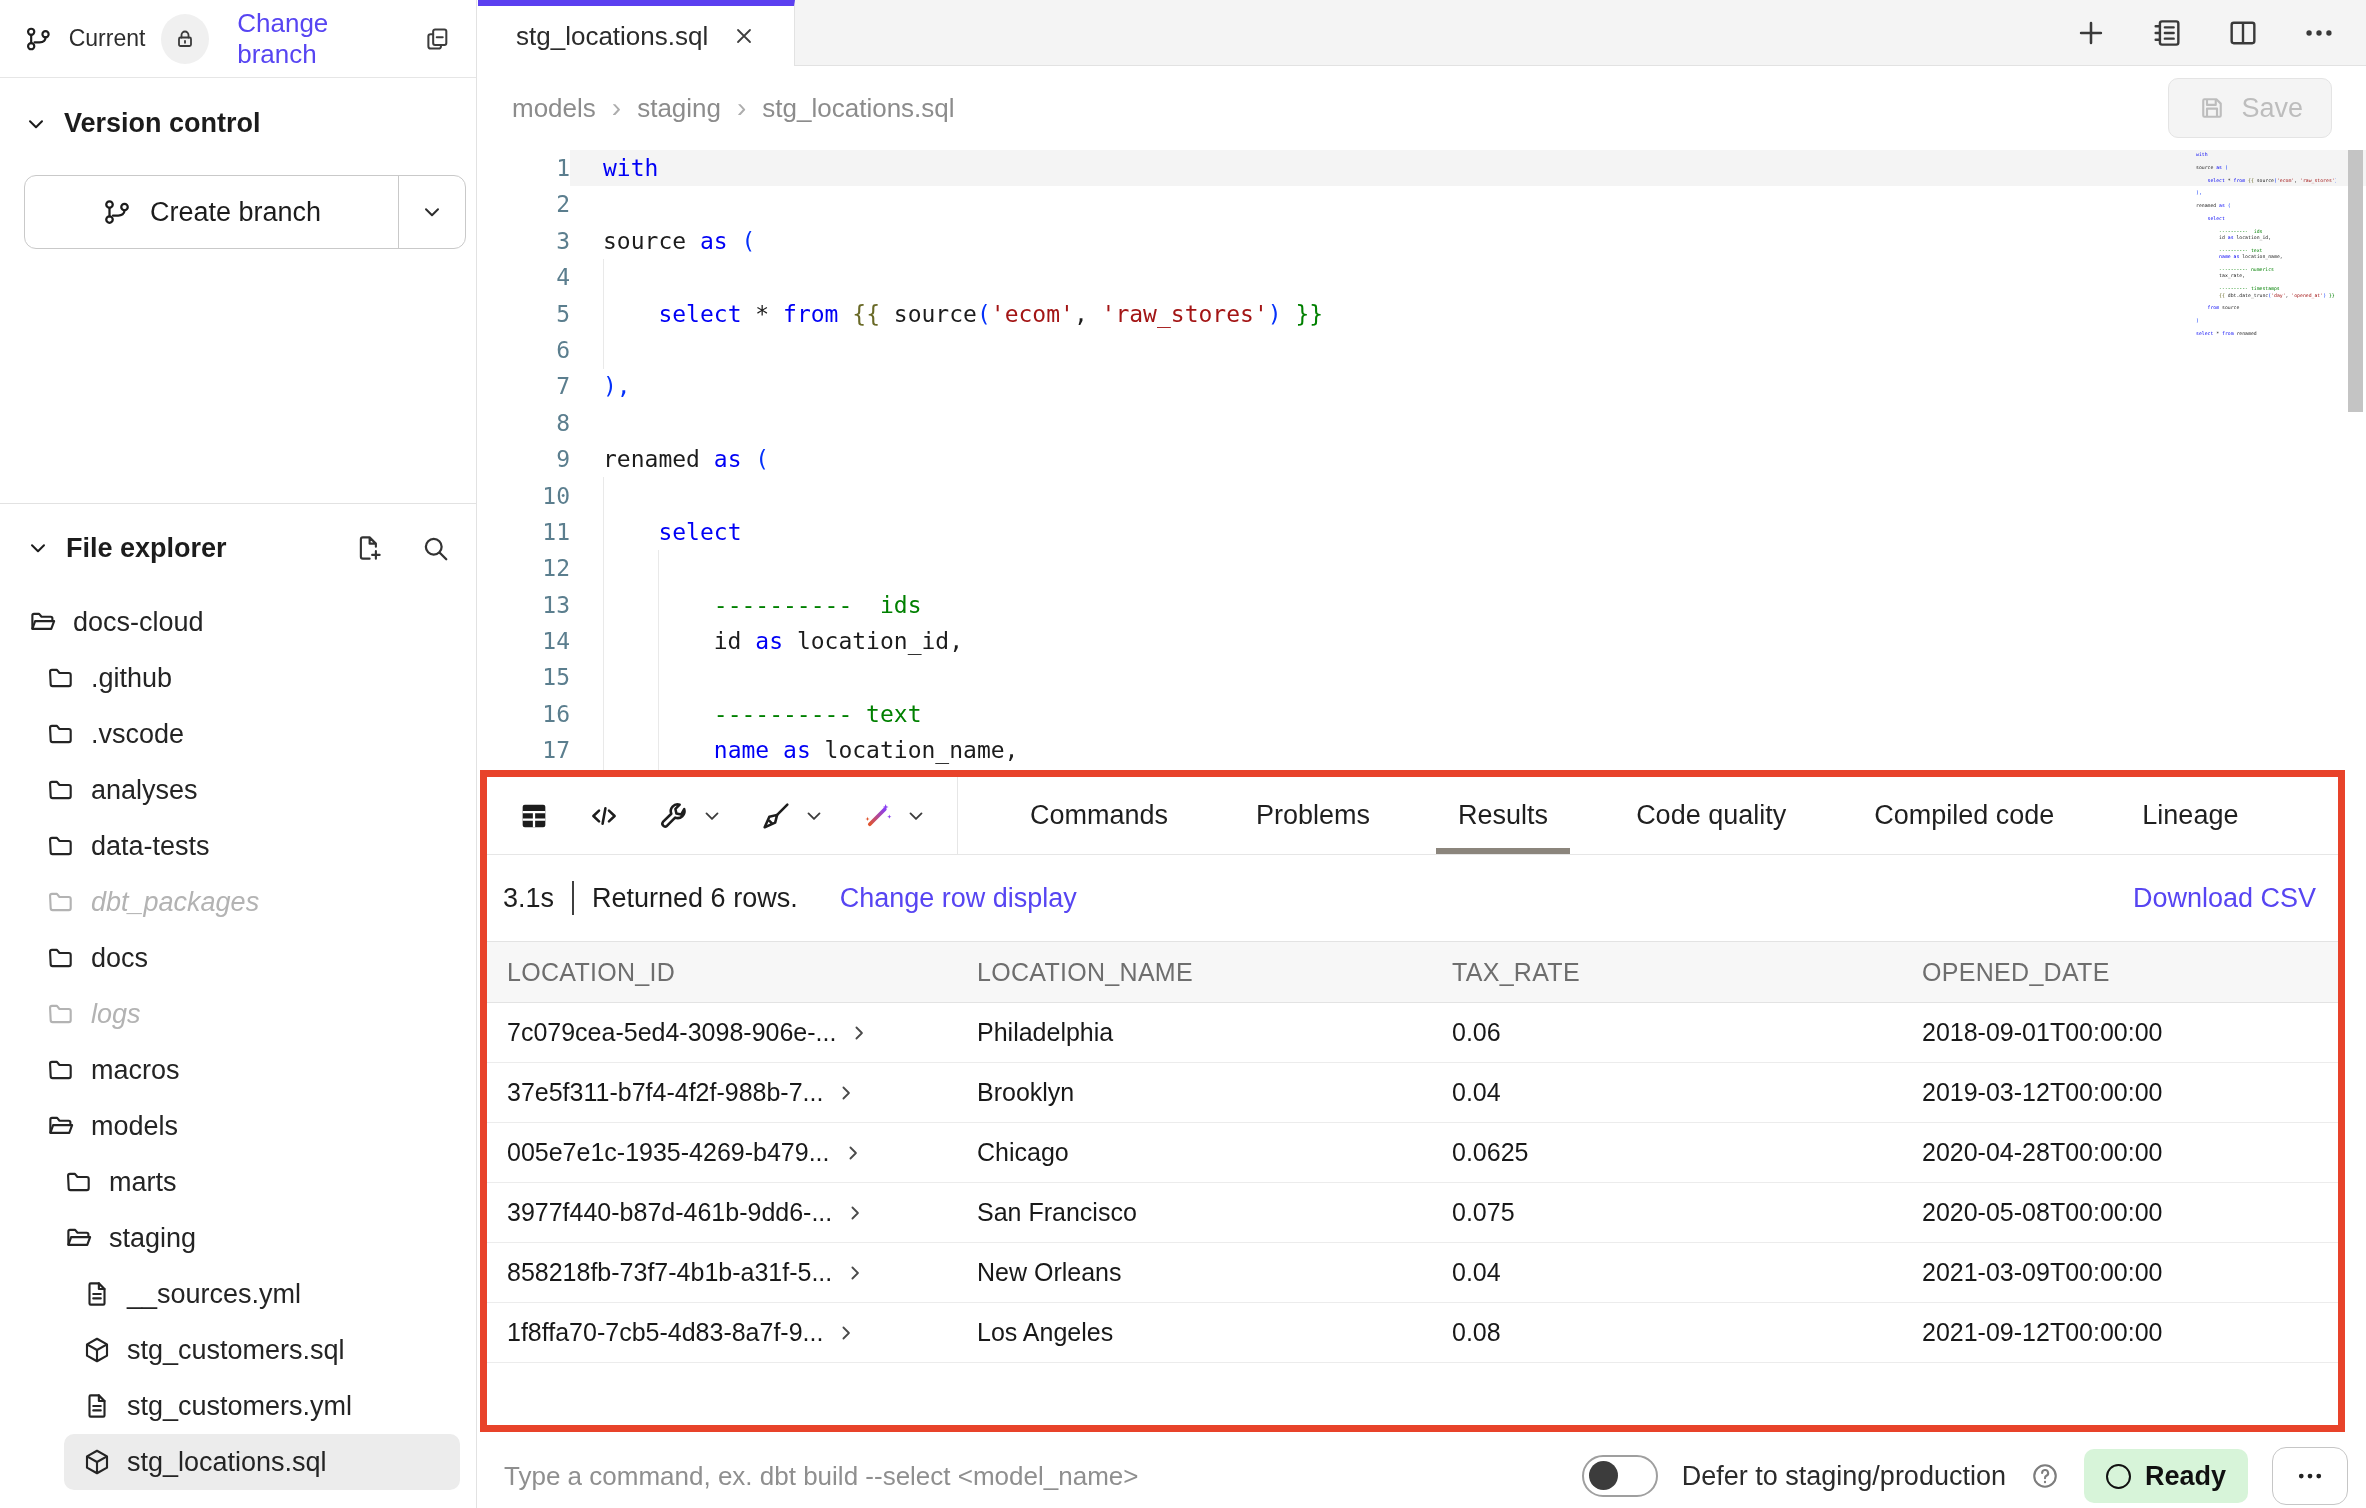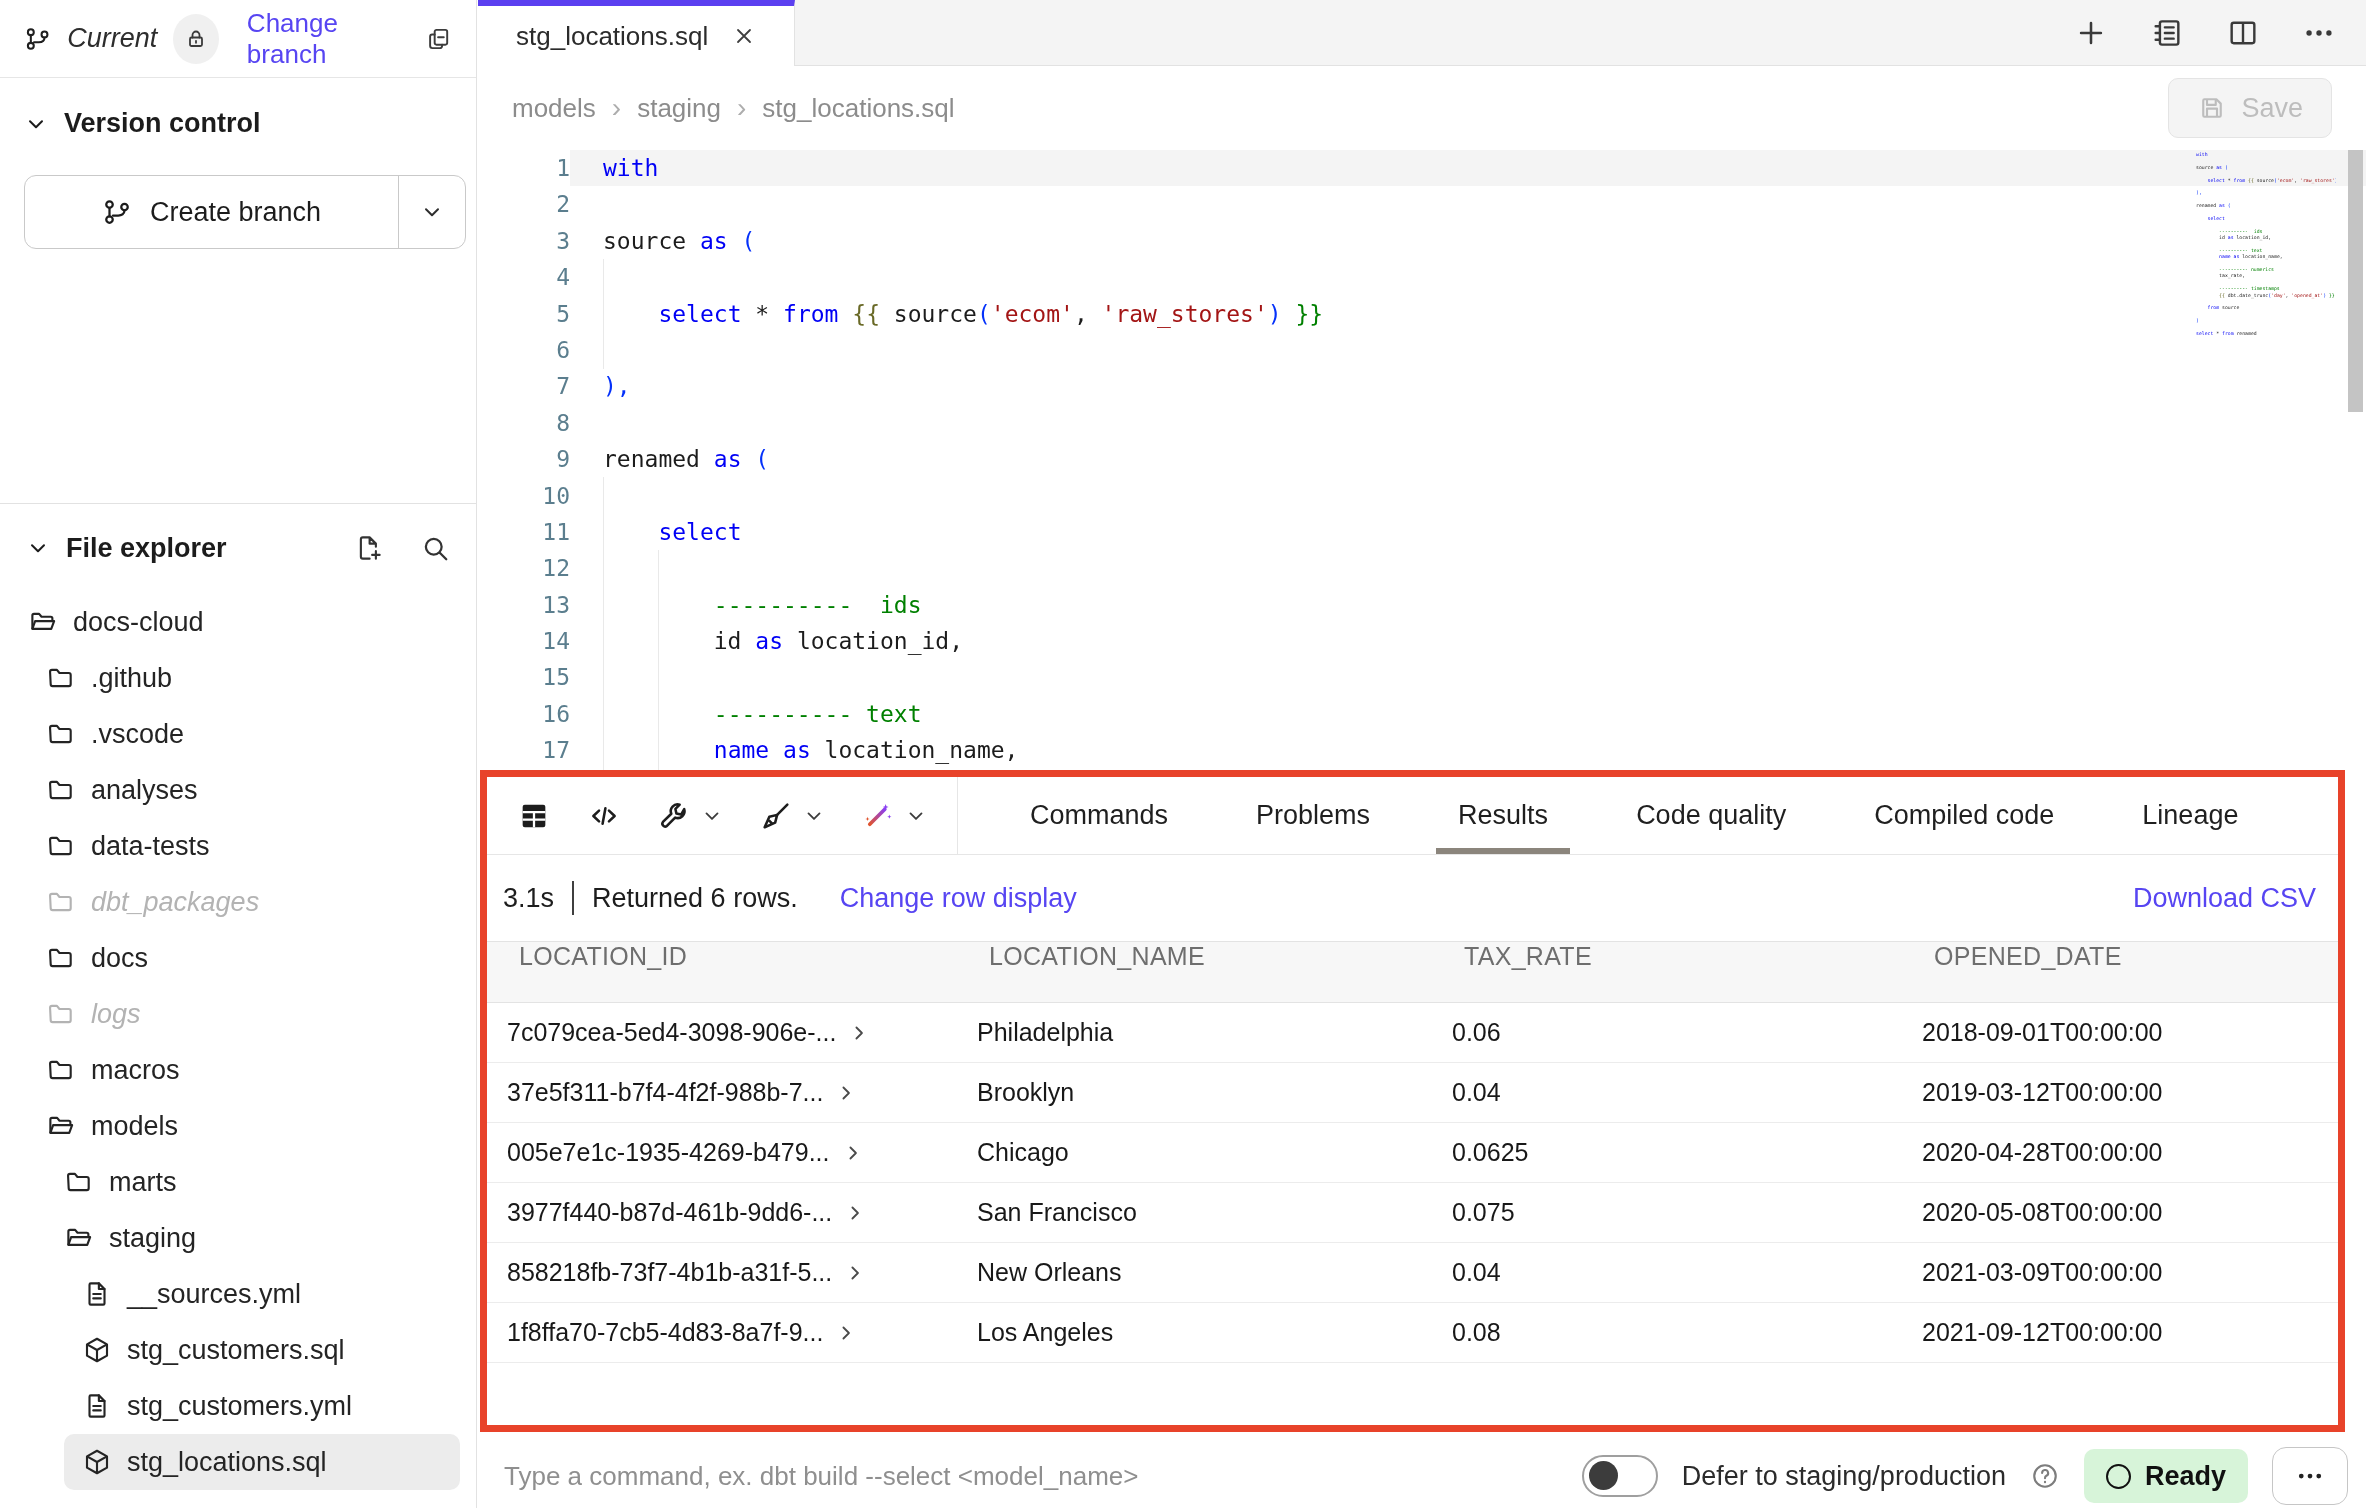--- a/index.html
+++ b/index.html
@@ -4,21 +4,21 @@
 <style>
   * { margin:0; padding:0; box-sizing:border-box; }
   html,body { width:2366px; height:1508px; }
   body { font-family:"Liberation Sans", sans-serif; background:#fff; color:#1f1f1f; overflow:hidden; position:relative; }
 
   .app { position:relative; width:2366px; height:1508px; background:#fff; }
 
   
   .sidebar { position:absolute; left:0; top:0; width:477px; height:1508px; background:#fff; border-right:1px solid #e2e2e2; }
   .branch-bar { height:78px; display:flex; align-items:center; padding:0 24px; border-bottom:1px solid #e6e6e6; gap:16px; }
-  .branch-bar .cur { font-size:27px; color:#2d2d2d;font-style:italic; }
+  .branch-bar .cur { font-size:23px; color:#2d2d2d; }
   .lock-badge { width:50px; height:50px; border-radius:50%; background:#f0f0f0; display:flex; align-items:center; justify-content:center; color:#3a3a3a; }
   .link { color:var(--accent); font-weight:500; cursor:pointer; text-decoration:none; }
   .branch-bar .link { font-size:26px; margin-left:12px; }
   .branch-bar .copy { margin-left:auto; color:#3c3c3c; }
 
   .section-header { display:flex; align-items:center; gap:16px; font-weight:700; font-size:27px; color:#1c1c1c; }
   .vc-section { padding:30px 0 0 24px; }
   .create-branch { margin-top:36px; width:442px; height:74px; border:1.5px solid #c9c9c9; border-radius:12px; display:flex; overflow:hidden; background:#fff; cursor:pointer; }
   .cb-main { flex:1; display:flex; align-items:center; justify-content:center; gap:18px; font-size:27px; font-weight:500; color:#1c1c1c; border-right:1px solid #c9c9c9; }
   .cb-arrow { width:66px; display:flex; align-items:center; justify-content:center; color:#2e2e2e; }
@@ -71,21 +71,21 @@
   .ptab { display:flex; align-items:center; position:relative; padding:0 10px; cursor:pointer; }
   .ptab.active::after { content:""; position:absolute; left:-12px; right:-12px; bottom:0; height:6px; background:var(--active-underline); }
 
   .panel-meta { height:86px; display:flex; align-items:center; padding:0 16px; font-size:27px; color:#1d1d1d; flex:0 0 auto; }
   .vbar { width:2px; height:34px; background:#3f3f3f; margin:0 18px; }
   .panel-meta .link { font-size:27px; }
   .crd { margin-left:42px; }
   .dcsv { margin-left:auto; margin-right:6px; }
 
   .rtable { flex:1; display:flex; flex-direction:column; overflow:hidden; }
-  .thead { display:flex; height:62px; background:#f7f7f7; border-top:1px solid #e3e3e3; border-bottom:1px solid #e3e3e3; align-items:flex-start; flex:0 0 auto;padding-left:12px; }
+  .thead { display:flex; height:62px; background:#f7f7f7; border-top:1px solid #e3e3e3; border-bottom:1px solid #e3e3e3; align-items:center; flex:0 0 auto; }
   .th { font-size:25px; color:#6e6e6e; font-weight:500; padding-left:20px; letter-spacing:.3px; }
   .c1 { width:470px; } .c2 { width:475px; } .c3 { width:470px; } .c4 { flex:1; }
   .tr { display:flex; height:60px; align-items:center; border-bottom:1px solid #ececec; font-size:25px; color:#181818; flex:0 0 auto; }
   .td { padding-left:20px; overflow:hidden; }
   .td.c1 { display:flex; align-items:center; gap:12px; }
   .cell-chev { width:22px; height:22px; color:#4a4a4a; flex:0 0 auto; cursor:pointer; }
 
   
   .statusbar { position:absolute; left:478px; right:0; bottom:0; height:64px; display:flex; align-items:center; background:#fff; padding:0 18px 0 26px; z-index:4; }
   .cmd { flex:1; cursor:text; }

